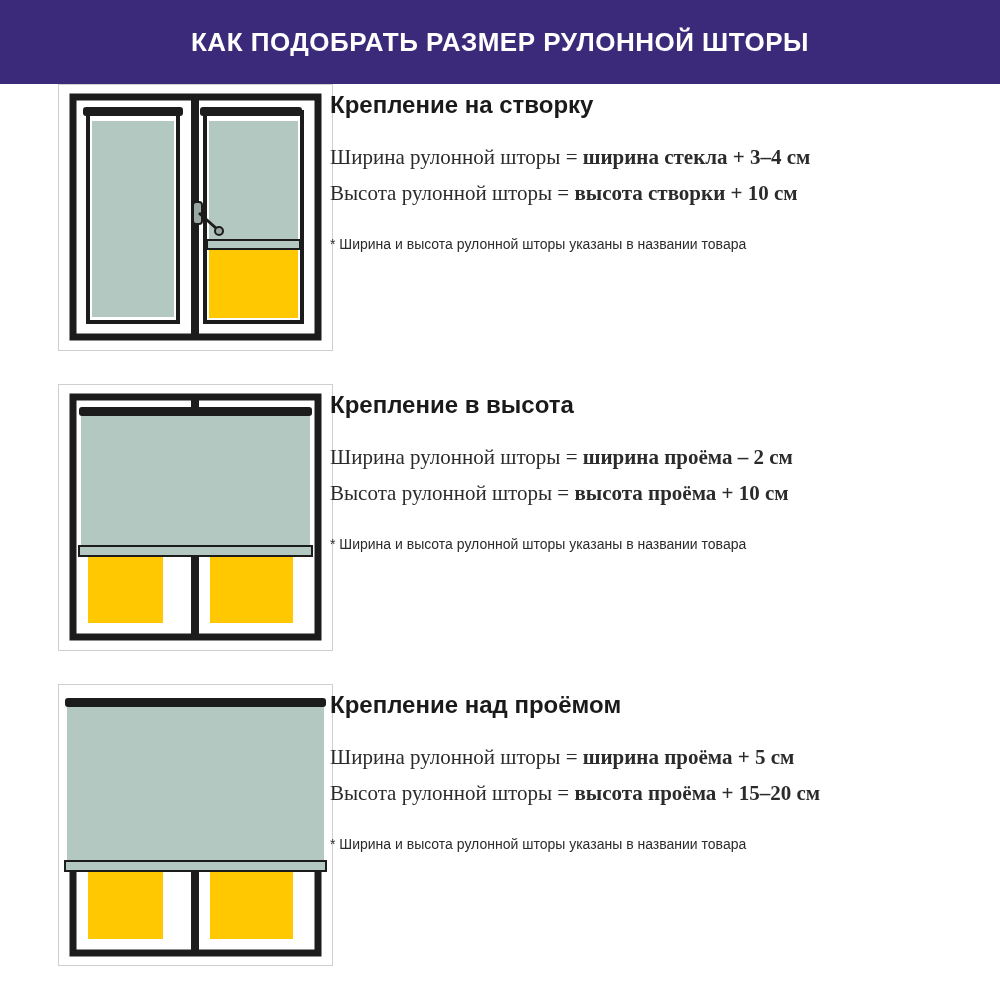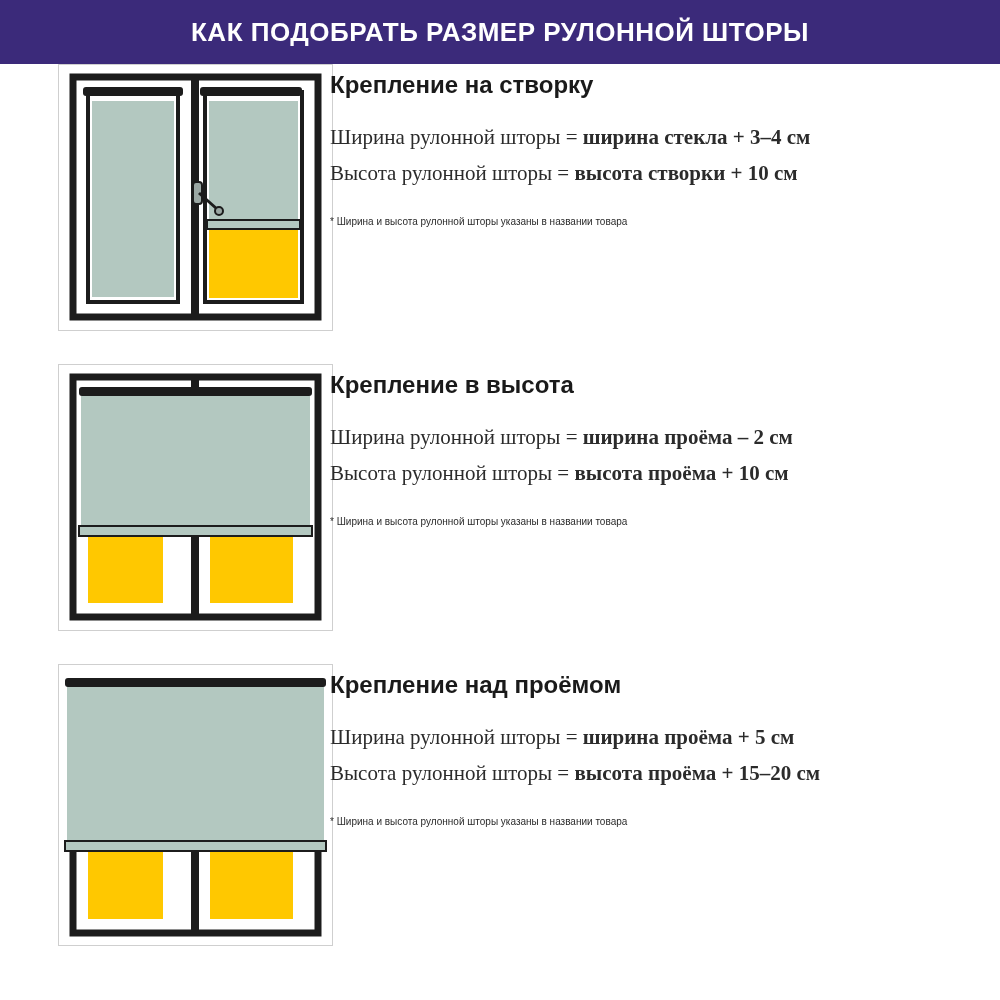--- a/index.html
+++ b/index.html
@@ -9,21 +9,21 @@
   body {
     width: 1000px;
     height: 1000px;
     background: #ffffff;
     font-family: "Liberation Sans", sans-serif;
     color: #2b2b2b;
     overflow: hidden;
   }
   .header {
     width: 1000px;
-    height: 64px;
+    height: 84px;
     background: #3b2a7a;
     display: flex;
     align-items: center;
     justify-content: center;
     box-sizing: border-box;
   }
   .header-title {
     color: #ffffff;
     font-size: 26px;
     font-weight: bold;
@@ -70,21 +70,21 @@
   .formula {
     font-size: 21px;
     color: #2b2b2b;
     margin-bottom: 11px;
     font-family: Liberation Serif, serif;
   }
   .formula b {
     font-weight: bold;
   }
   .note {
-    font-size: 10px;
+    font-size: 14px;
     color: #2b2b2b;
     margin-top: 30px;
     font-family: "Liberation Sans", sans-serif;
   }
   svg { display: block; }
 </style>
 </head>
 <body>
 
 <div class="header">

